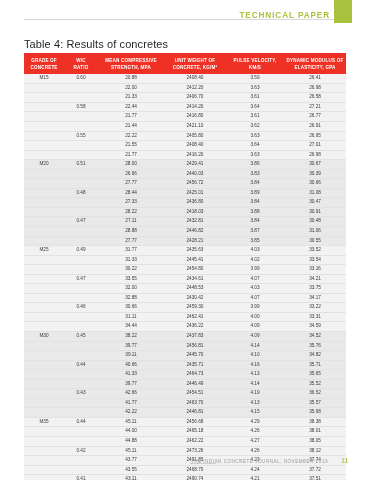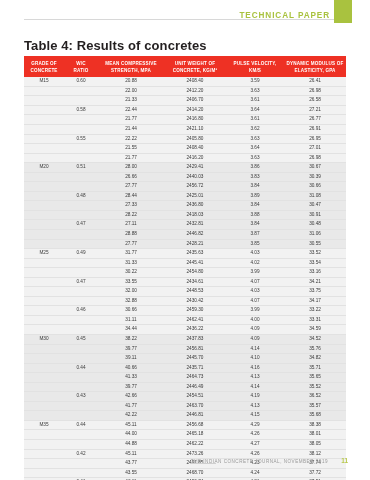--- a/index.html
+++ b/index.html
@@ -45,22 +45,22 @@
     right: 18px;
     top: 0px;
     width: 18px;
     height: 23px;
     background: #a9c23f;
   }
 
   
   .table-caption {
     margin: 6px 0 3px 24px;
-    font-size: 13px;
-    font-weight: bold;
+    font-size: 11px;
+    font-weight: normal;
     color: #231f20;
     letter-spacing: 0.1px;
   }
 
   
   .table-wrap {
     margin: 0 24px 0 24px;
   }
   table.results {
     border-collapse: collapse;

